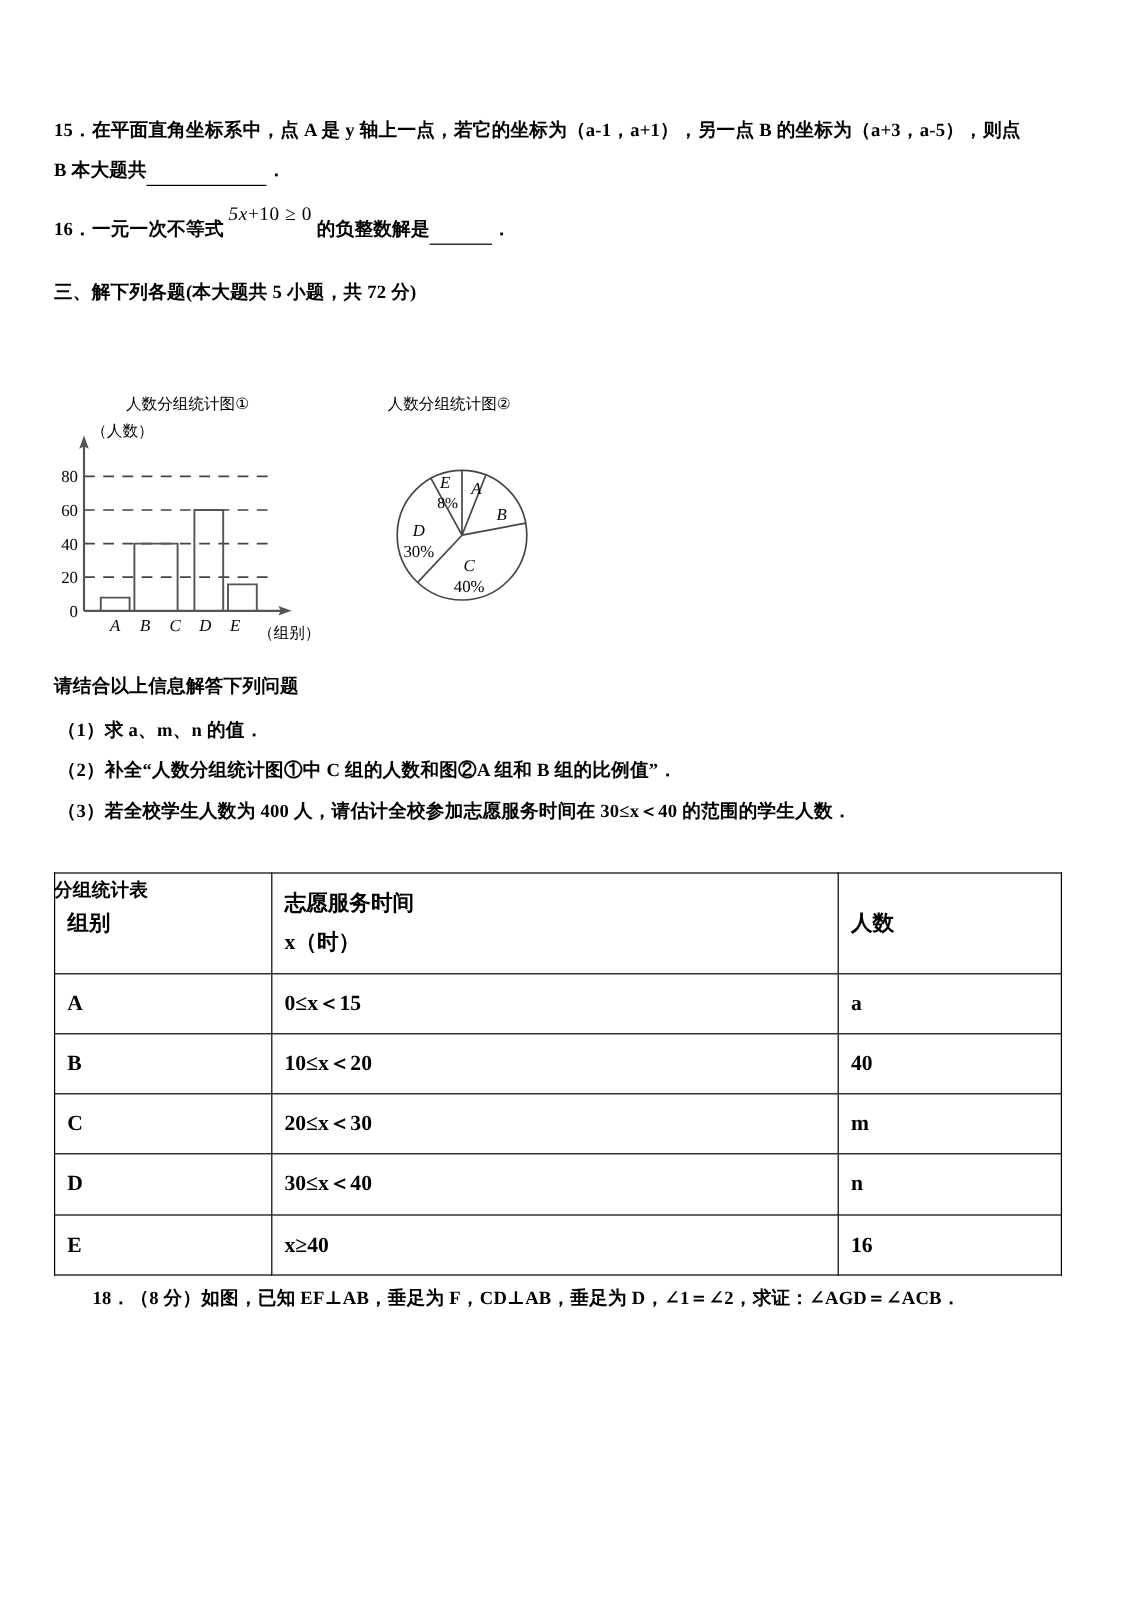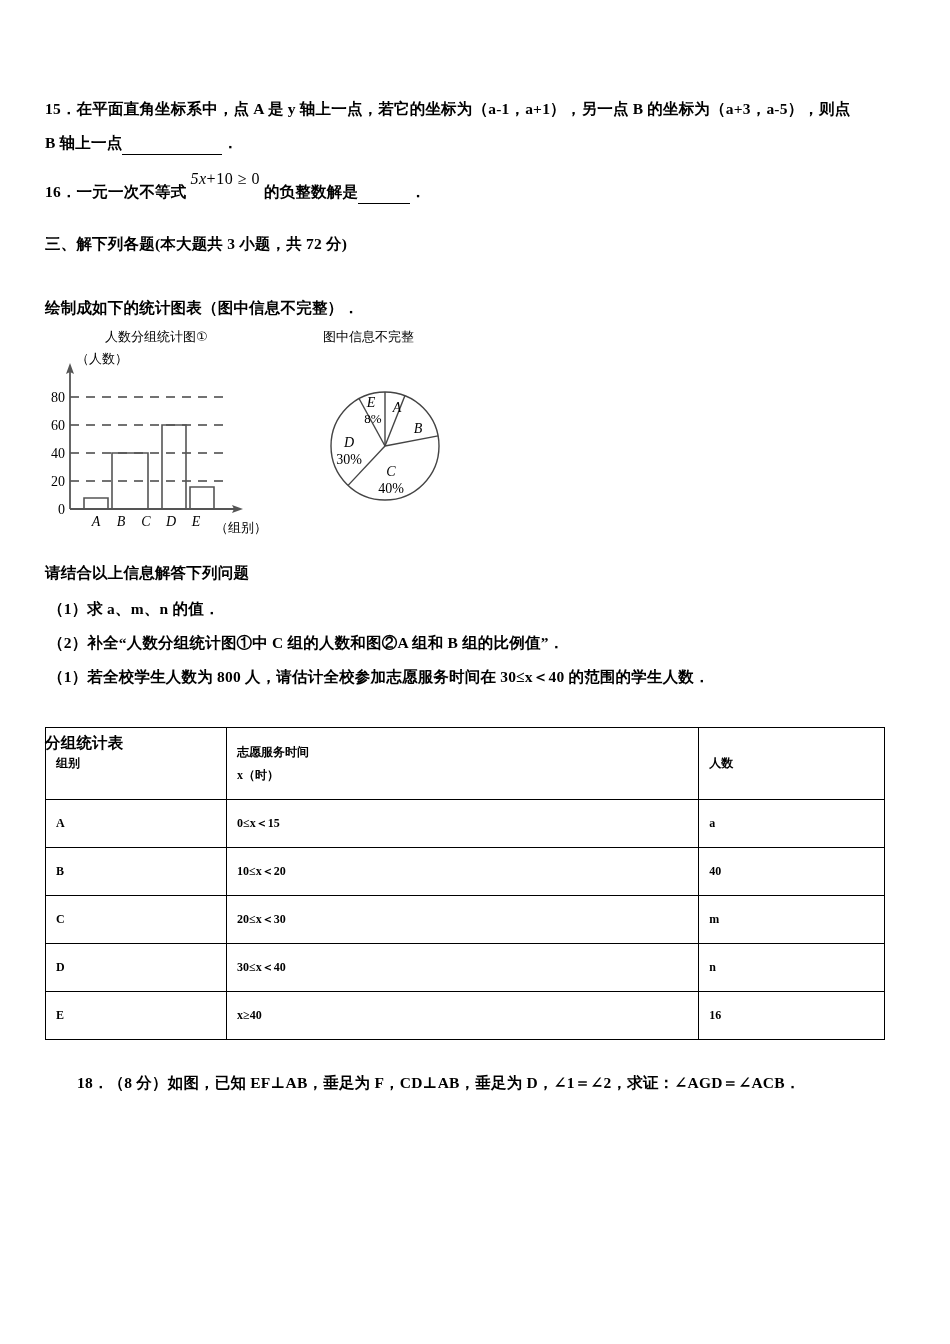--- a/index.html
+++ b/index.html
@@ -86,21 +86,21 @@
   #prompt3 { left: 48px; top: 665px; }
   #tbl-caption { left: 45px; top: 699px; margin-top: 32px; }
 
   
   table.stats {
     position: absolute;
     left: 45px; top: 727px;
     width: 840px;
     border-collapse: collapse;
     font-weight: bold;
-    font-size: 12px;
+    font-size: 18px;
     font-family: "Liberation Serif", "DejaVu Serif", serif;
   }
   table.stats td {
     border: 1px solid #000;
     padding: 8px 10px;
     vertical-align: middle;
     line-height: 1.85;
   }
   table.stats tr.hdr td { height: 72px; vertical-align: middle; }
   table.stats tr.datarow td { height: 48px; }
@@ -112,35 +112,34 @@
   
   #q18 { left: 45px; top: 1071px; margin-left: 32px; }
 </style>
 </head>
 <body>
 
 <div class="page">
 
   <div class="qline" id="q15a">15．在平面直角坐标系中，点 A 是 y 轴上一点，若它的坐标为（a-1，a+1），另一点 B 的坐标为（a+3，a-5），则点</div>
   <div class="qline" id="q15b">
-    <span>B 轴上一点</span><span class="blank-ul" style="width:100px;">&nbsp;</span><span>．</span>
+    <span>B 本大题共</span><span class="blank-ul" style="width:100px;">&nbsp;</span><span>．</span>
   </div>
 
   <div class="qline" id="q16">
     <span>16．一元一次不等式</span><span class="formula"><span>5x</span><span class="nonital">+10 ≥ 0</span></span><span>的负整数解是</span><span class="blank-ul" style="width:52px;">&nbsp;</span><span>．</span>
   </div>
 
-  <div class="qline" id="sec3">三、解下列各题(本大题共 3 小题，共 72 分)</div>
-
-  <div class="qline" id="q17b">绘制成如下的统计图表（图中信息不完整）．</div>
+  <div class="qline" id="sec3">三、解下列各题(本大题共 5 小题，共 72 分)</div>
+
 
   <div id="figures">
 
     <div class="fig-title" id="bar-title">人数分组统计图①</div>
-    <div class="fig-title" id="pie-title">图中信息不完整</div>
+    <div class="fig-title" id="pie-title">人数分组统计图②</div>
 
     <svg id="bar-svg" width="250" height="190" viewBox="0 0 250 190">
 
       <g stroke="#444" stroke-width="1.4" stroke-dasharray="9 7" fill="none">
         <line x1="25" y1="132" x2="185" y2="132"></line>
         <line x1="25" y1="104" x2="185" y2="104"></line>
         <line x1="25" y1="76" x2="185" y2="76"></line>
         <line x1="25" y1="48" x2="185" y2="48"></line>
       </g>
 
@@ -202,21 +201,21 @@
         <text x="54" y="115" font-size="14">30%</text>
         <text x="76" y="58" font-size="14" font-style="italic">E</text>
         <text x="78" y="74" font-size="13">8%</text>
       </g>
     </svg>
   </div>
 
   <div class="qline" id="prompt0">请结合以上信息解答下列问题</div>
   <div class="qline" id="prompt1">（1）求 a、m、n 的值．</div>
   <div class="qline" id="prompt2">（2）补全“人数分组统计图①中 C 组的人数和图②A 组和 B 组的比例值”．</div>
-  <div class="qline" id="prompt3">（1）若全校学生人数为 800 人，请估计全校参加志愿服务时间在 30≤x＜40 的范围的学生人数．</div>
+  <div class="qline" id="prompt3">（3）若全校学生人数为 400 人，请估计全校参加志愿服务时间在 30≤x＜40 的范围的学生人数．</div>
   <div class="qline" id="tbl-caption">分组统计表</div>
 
   <table class="stats">
     <tbody>
       <tr class="hdr">
         <td class="col-group">组别</td>
         <td class="col-range">
           <span class="two-line">志愿服务时间</span>
           <span class="two-line">x（时）</span>
         </td>

